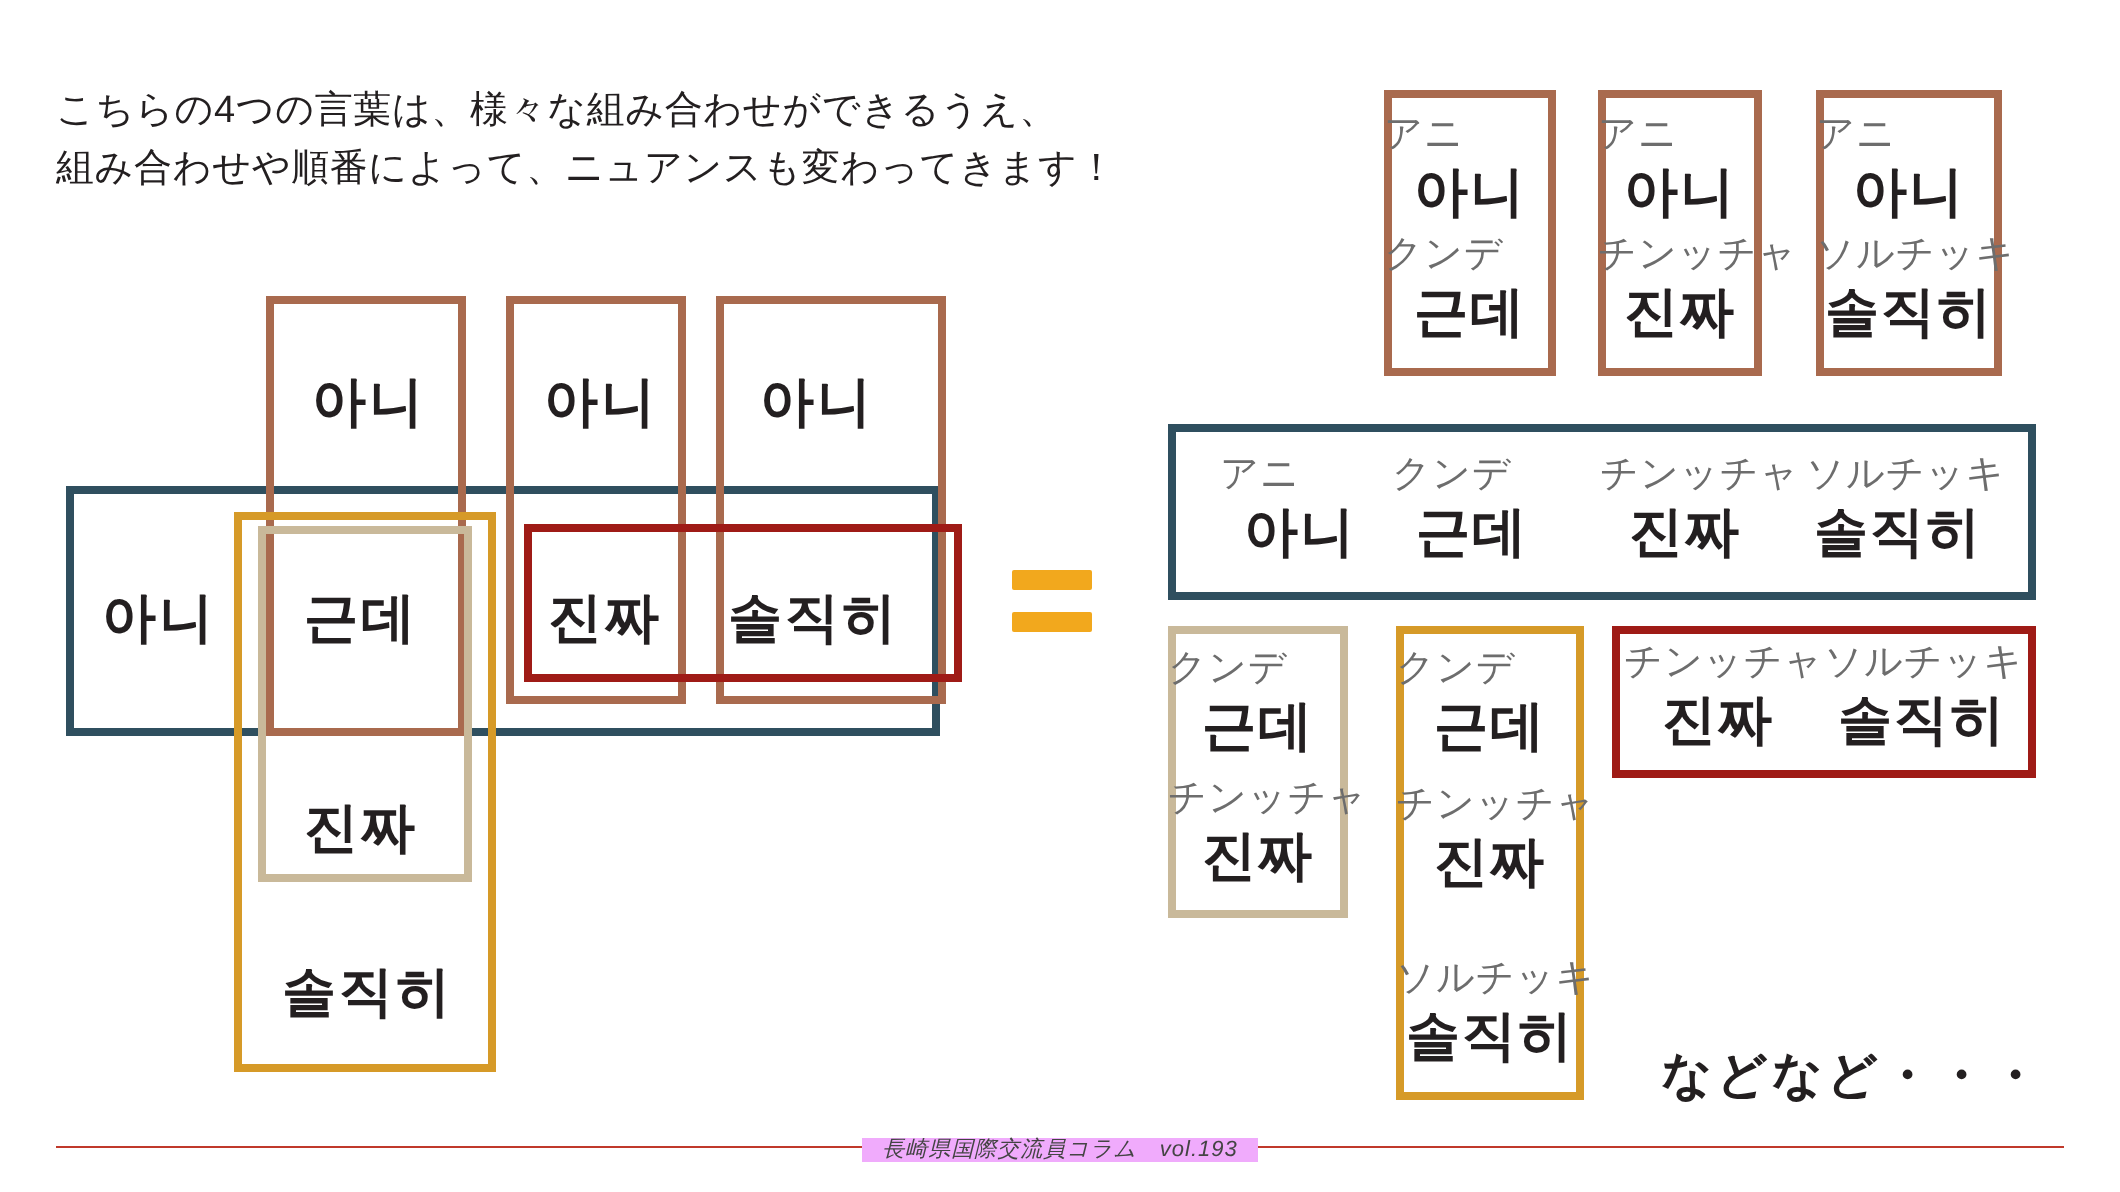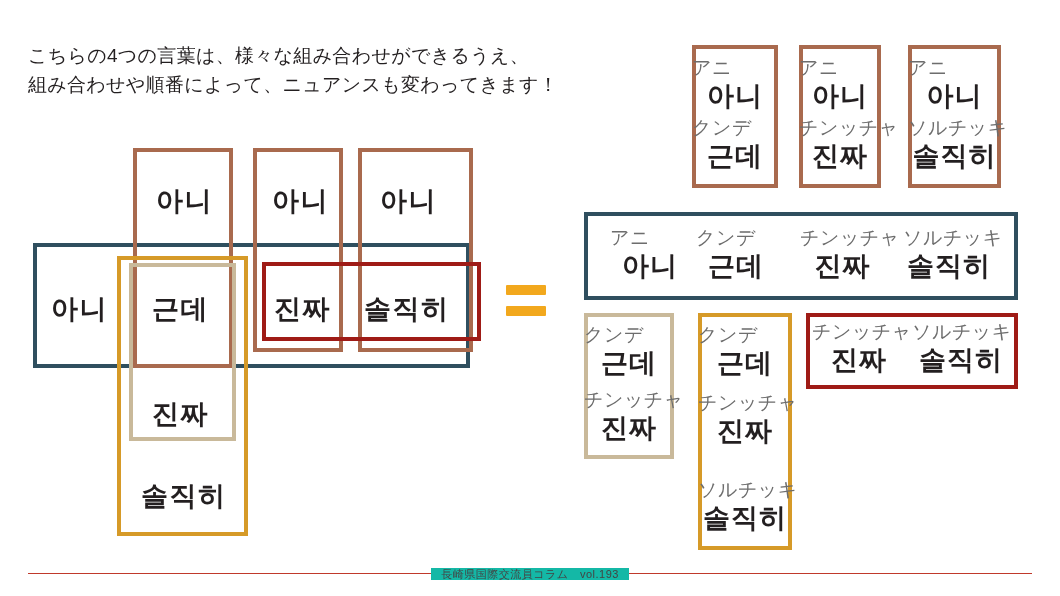--- a/index.html
+++ b/index.html
@@ -107,22 +107,23 @@
     position: absolute;
     left: 0;
     right: 0;
     bottom: 14px;
     text-align: center;
     font-size: 11px;
     color: #444;
     letter-spacing: 0.5px;
   }
   .footer-text span {
-    background: #14b8a6;
+    background: #f0abfc;
     padding: 0 10px;
+    font-style: italic;
   }
 </style>
 </head>
 <body>
 
 <div class="slide">
 
   <div class="intro"><span>こちらの4つの言葉は、様々な組み合わせができるうえ、</span>
 <span>組み合わせや順番によって、ニュアンスも変わってきます！</span></div>
 
@@ -224,17 +225,18 @@
   <div class="frame f-red" style="left:806px; top:313px; width:212px; height:76px;"></div>
   <div class="cell" style="left:812px; top:322px; width:94px;">
     <div class="kana">チンッチャ</div>
     <div class="word">진짜</div>
   </div>
   <div class="cell" style="left:912px; top:322px; width:98px;">
     <div class="kana">ソルチッキ</div>
     <div class="word">솔직히</div>
   </div>
 
+  <div class="etc">などなど・・・</div>
 
   <div class="footer-line"></div>
   <div class="footer-text"><span>長崎県国際交流員コラム　vol.193</span></div>
 
 </div>
 
 </body></html>

